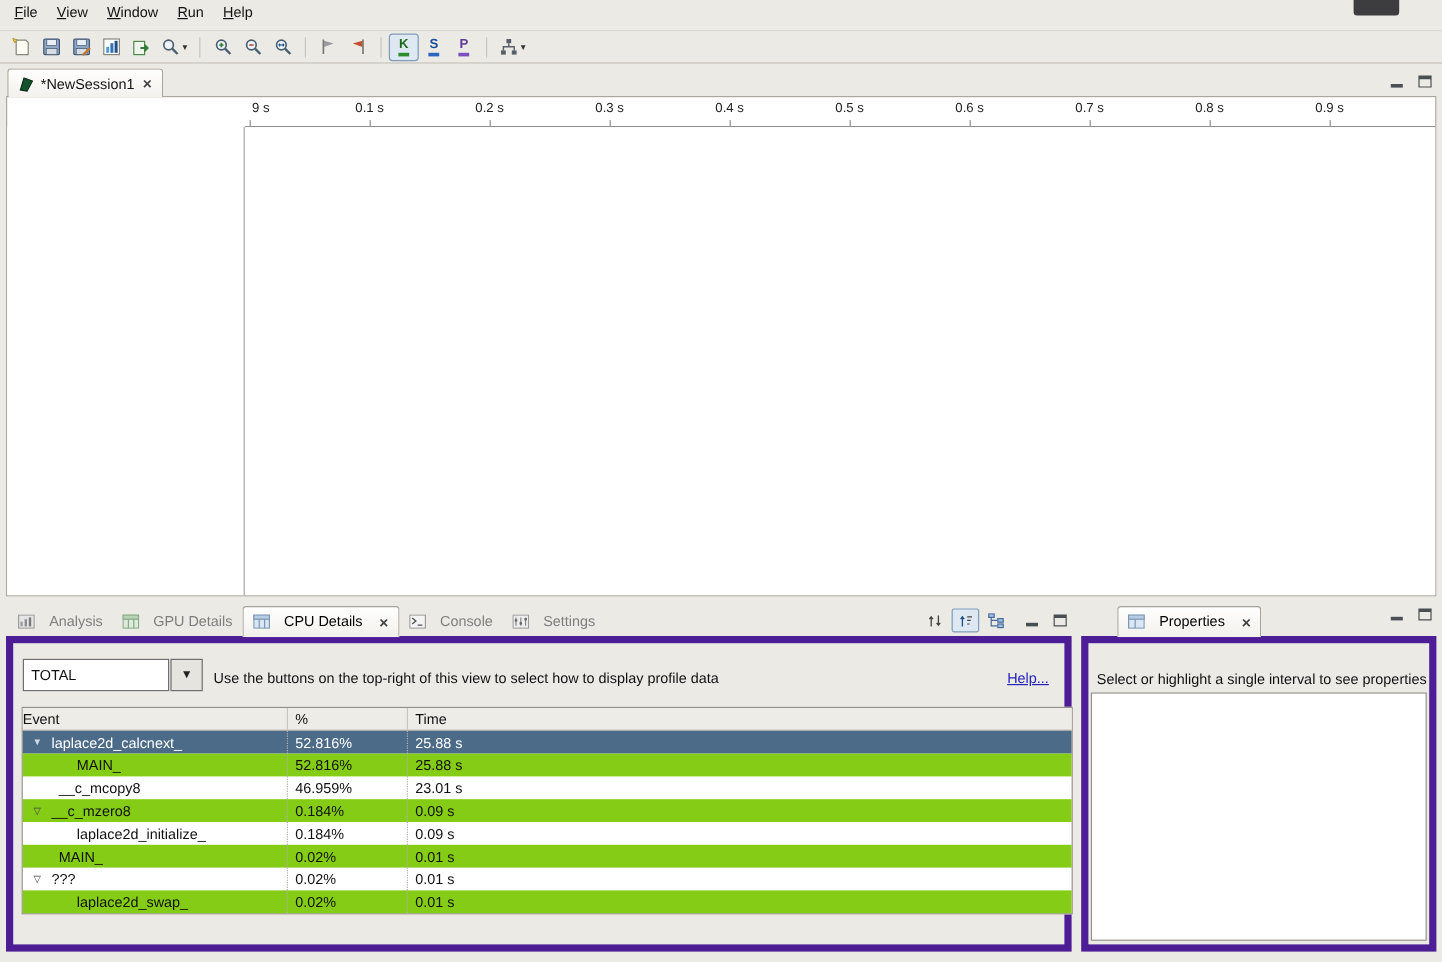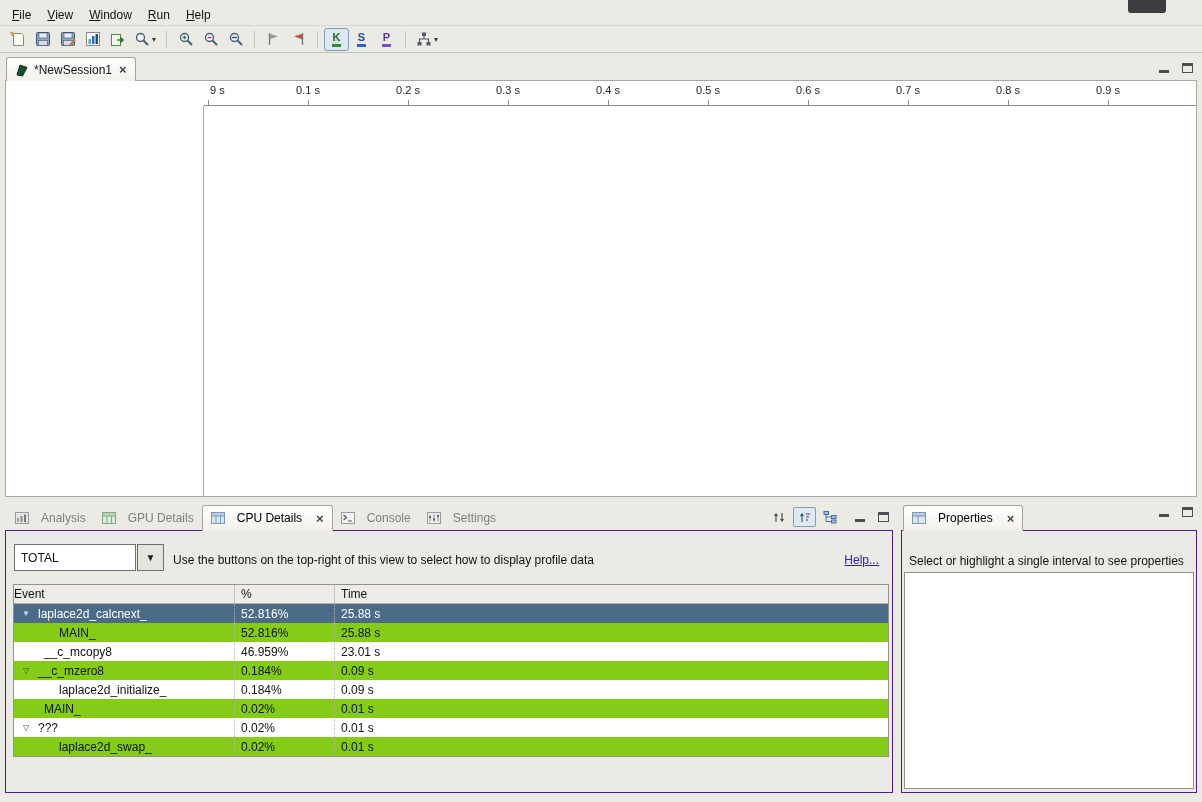--- a/index.html
+++ b/index.html
@@ -1,20 +1,20 @@
 <!DOCTYPE html>
 <html><head>
 <meta charset="utf-8">
 <style>
   *{margin:0;padding:0;box-sizing:border-box;}
   html,body{width:1202px;height:802px;}
   body{position:relative;font-family:"Liberation Sans","DejaVu Sans",sans-serif;font-size:12px;color:#111;background:#eceae5;overflow:hidden;}
 
   
-  .menubar{position:absolute;top:0;left:0;right:0;height:26px;display:flex;align-items:flex-end;padding-left:4px;background:#eceae5;border-bottom:1px solid #dbd8d2;}
+  .menubar{position:absolute;top:0;left:0;right:0;height:26px;display:flex;align-items:flex-start;padding-left:4px;background:#eceae5;border-bottom:1px solid #dbd8d2;}
   .menu-item{display:inline-block;padding:3px 8px;cursor:default;}
   .menu-item::first-letter{text-decoration:underline;}
   .corner-artifact{position:absolute;top:0;left:1128px;width:38px;height:13px;background:#3d3d40;border-radius:0 0 3px 3px;}
 
   
   .toolbar{position:absolute;top:26px;left:0;right:0;height:27px;display:flex;align-items:center;padding-left:5px;background:#eceae5;border-bottom:1px solid #c6c3bc;}
   .tbtn{height:23px;min-width:25px;padding:0 3px;display:flex;align-items:center;justify-content:center;border:1px solid transparent;border-radius:3px;cursor:default;}
   .tbtn.pressed{border-color:#7f9db9;background:#dde8f2;}
   .dd{font-size:8px;color:#333;margin-left:2px;}
   .tsep{width:1px;height:17px;background:#c9c6bf;margin:0 6px;}
@@ -39,29 +39,29 @@
   .ruler{position:absolute;top:0;left:198px;right:0;height:25px;border-bottom:1px solid #8f8f8f;font-size:11px;color:#222;}
   .tick{position:absolute;top:3px;transform:translateX(-50%);white-space:nowrap;}
   .tick.first{transform:none;}
   .tm{position:absolute;bottom:0;width:1px;height:5px;background:#8f8f8f;}
   .leftpane{position:absolute;top:25px;left:0;width:198px;bottom:0;border-right:1px solid #aaa79f;background:#fff;}
   .timeline-view{position:absolute;top:25px;left:199px;right:0;bottom:0;background:#fff;}
 
   
   .panel{position:absolute;top:503px;height:290px;}
   .panel.left{left:5px;width:888px;}
-  .panel.right{left:901px;width:296px;}
+  .panel.right{left:901px;width:296px;padding-left:28px;}
   .ptabbar{position:relative;height:27px;display:flex;align-items:flex-end;padding-left:2px;}
   .ptab{height:26px;display:flex;align-items:center;gap:12px;padding:0 8px;margin-bottom:-1px;color:#7e7e7e;z-index:2;cursor:default;}
   .ptab.active{background:linear-gradient(#ffffff,#f3f1ec);border:1px solid #a8a49b;border-bottom:1px solid #f3f1ec;border-radius:3px 3px 0 0;color:#000;}
   .ptools{position:absolute;right:4px;top:4px;display:flex;align-items:center;gap:3px;}
   .pbtn{width:23px;height:20px;display:flex;align-items:center;justify-content:center;border:1px solid transparent;border-radius:2px;}
   .pbtn.pressed{border-color:#7f9db9;background:#dde8f2;}
   .ptools .minmax{margin-left:10px;}
-  .pcontent{position:absolute;top:27px;left:0;right:0;bottom:0;border:1px solid #4c1d95;background:#eceae5;}
+  .pcontent{position:absolute;top:27px;left:0;right:0;bottom:0;border:6px solid #4c1d95;background:#eceae5;}
 
   
   .combo{position:absolute;left:8px;top:13px;width:150px;height:27px;display:flex;}
   .combo-field{flex:1;background:#fff;border:1px solid #6f6f6f;display:flex;align-items:center;padding-left:6px;}
   .combo-btn{width:27px;margin-left:1px;background:#e6e4df;border:1px solid #6f6f6f;display:flex;align-items:center;justify-content:center;font-size:10px;color:#222;}
   .hint{position:absolute;left:167px;top:22px;}
   .more{position:absolute;right:13px;top:22px;color:#2323bb;text-decoration:underline;cursor:pointer;}
 
   .ptable{position:absolute;left:7px;top:53px;width:876px;border:1px solid #96928a;background:#fff;}
   .thead{display:flex;height:19px;background:#eeece7;border-bottom:1px solid #b6b2aa;}

